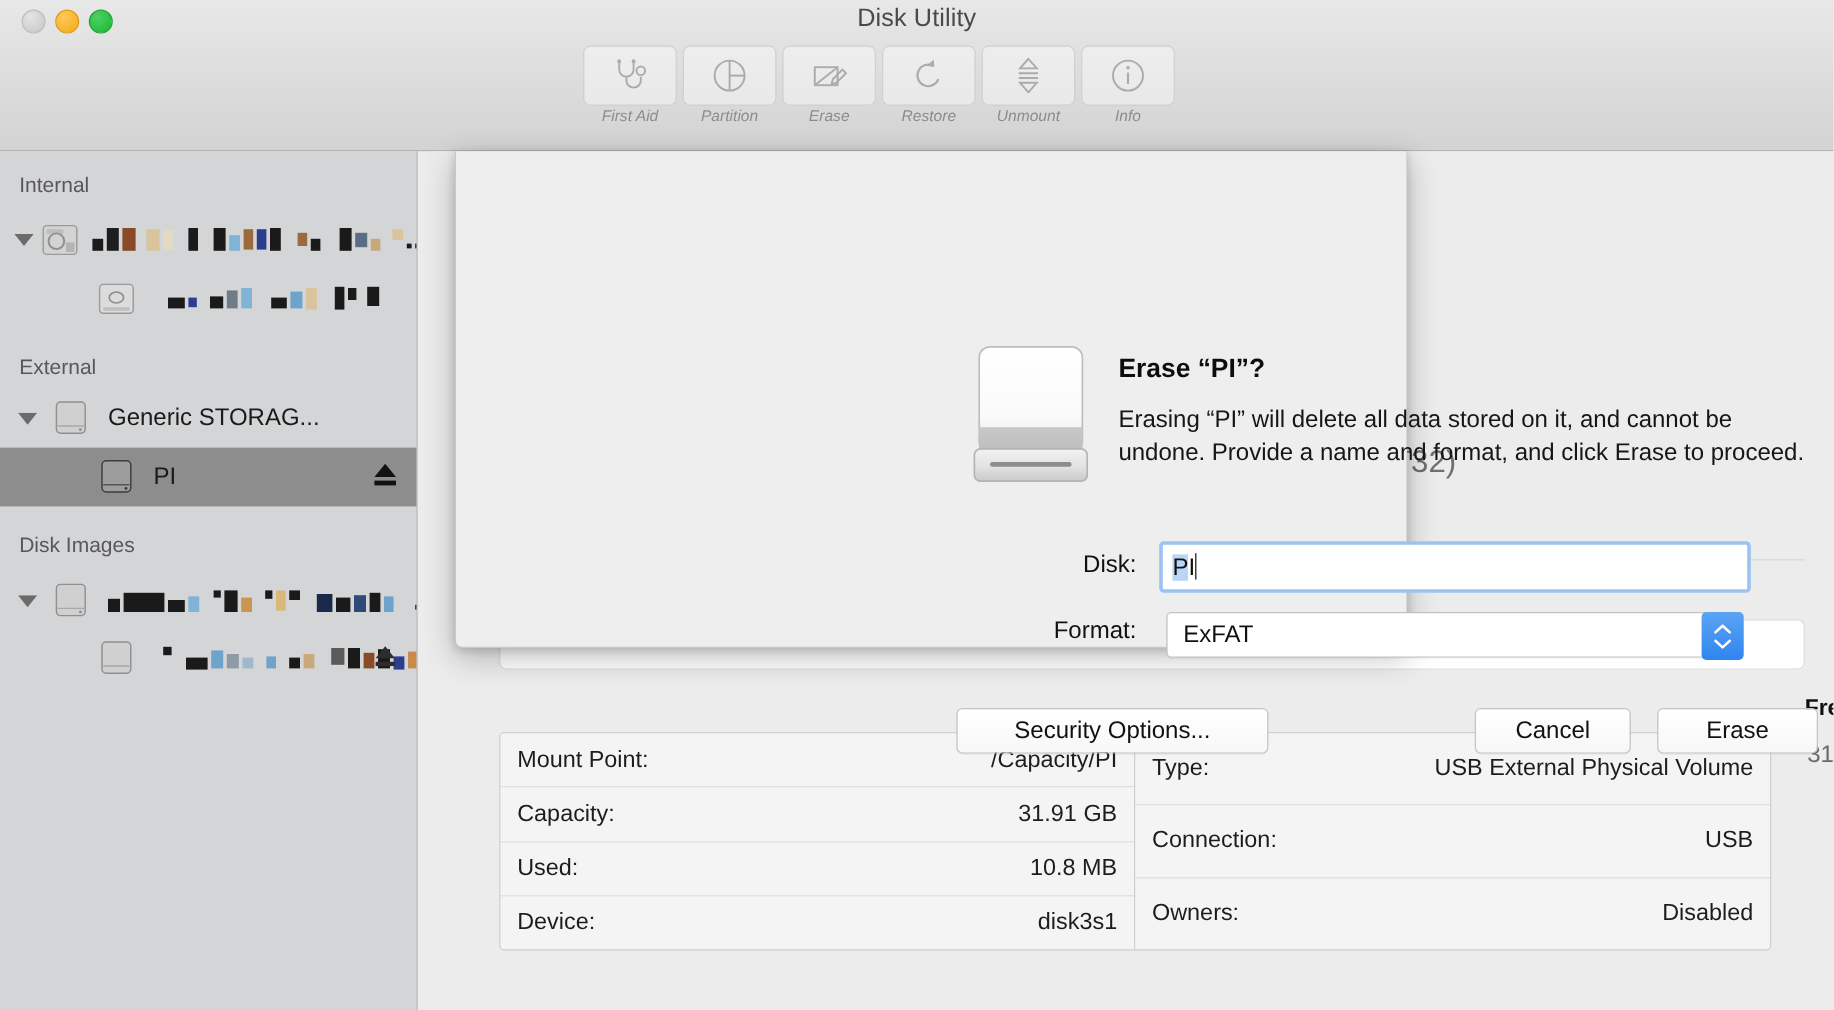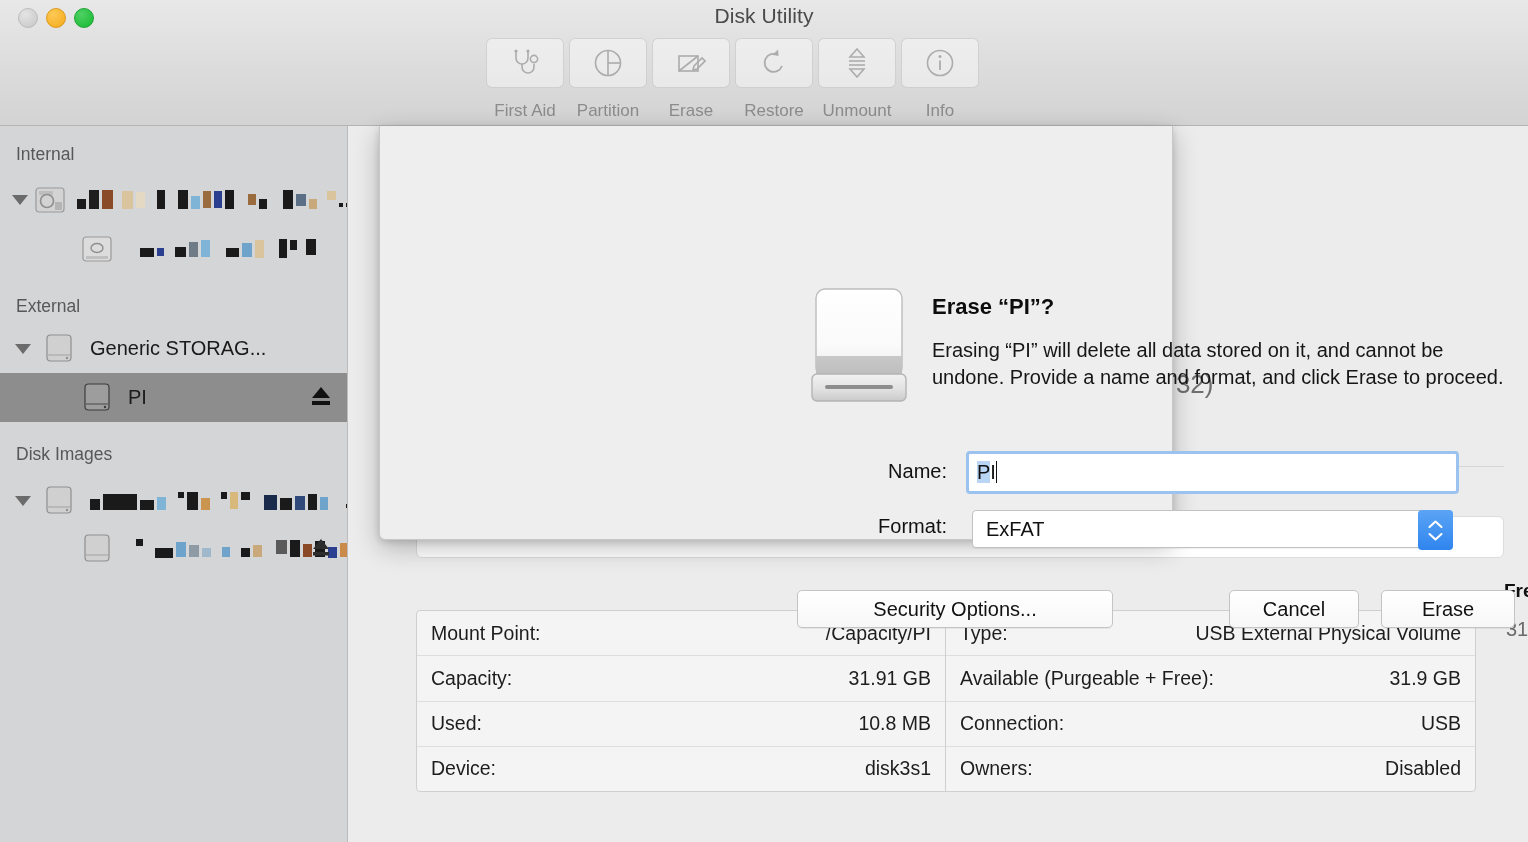--- a/index.html
+++ b/index.html
@@ -54,22 +54,22 @@
   }
   .tool-icon-box {
     width: 78px; height: 50px;
     border-radius: 6px;
     background: rgba(255,255,255,0.42);
     border: 1px solid rgba(185,185,185,0.55);
     display: flex; align-items: center; justify-content: center;
   }
   .tool-icon-box svg { display: block; opacity: .42; }
   .tool-label {
-    margin-top: 13px;
-    font-size: 17px; color: #8c8c8c; white-space: nowrap;
+    margin-top: 1px;
+    font-size: 13px; color: #8c8c8c; white-space: nowrap; font-style: italic;
   }
 
   
   .sidebar {
     position: absolute; left: 0; top: 126px;
     width: 348px; height: 716px;
     background: #d4d5d6;
     border-right: 1px solid #bcbcbc;
     overflow: hidden;
   }
@@ -228,21 +228,21 @@
     height: 38px;
     background: linear-gradient(to bottom, #ffffff, #f7f7f7);
     border: 1px solid #c4c4c4;
     border-radius: 5px;
     font-size: 20px; color: #111;
     font-family: "Liberation Sans", sans-serif;
     cursor: default;
     box-shadow: 0 1px 0 rgba(0,0,0,0.06);
     display: flex; align-items: center; justify-content: center;
   }
-  .btn-security { position: absolute; left: 38px; top: 338px; width: 316px; }
+  .btn-security { position: absolute; left: 38px; top: 338px; width: 260px; }
   .btn-cancel   { position: absolute; left: 470px; top: 338px; width: 130px; }
   .btn-erase    { position: absolute; left: 622px; top: 338px; width: 134px; }
 
   .label-name   { position: absolute; left: 80px; top: 208px; }
   .label-format { position: absolute; left: 80px; top: 263px; }
 </style>
 </head>
 <body>
 
 <div id="app">
@@ -543,24 +543,20 @@
           <span class="info-key">Device:</span>
           <span class="info-val">disk3s1</span>
         </div>
       </div>
       <div class="info-col">
         <div class="info-row">
           <span class="info-key">Type:</span>
           <span class="info-val">USB External Physical Volume</span>
         </div>
         <div class="info-row">
-          <span class="info-key">Available (Purgeable + Free):</span>
-          <span class="info-val">31.9 GB</span>
-        </div>
-        <div class="info-row">
           <span class="info-key">Connection:</span>
           <span class="info-val">USB</span>
         </div>
         <div class="info-row">
           <span class="info-key">Owners:</span>
           <span class="info-val">Disabled</span>
         </div>
       </div>
     </div>
   </div>
@@ -589,21 +585,21 @@
           <rect x="7" y="3" width="86" height="88" rx="9" fill="url(#drvTop)" stroke="#bdbdbd" stroke-width="1.4"></rect>
           <rect x="7" y="70" width="86" height="21" fill="url(#drvBand)"></rect>
           <rect x="3" y="88" width="94" height="27" rx="5" fill="url(#drvBase)" stroke="#b4b4b4" stroke-width="1.4"></rect>
           <rect x="16" y="99" width="68" height="4" rx="2" fill="#8d8d8d"></rect>
         </svg>
       </span>
 
       <div class="sheet-title">Erase “PI”?</div>
       <div class="sheet-body">Erasing “PI” will delete all data stored on it, and cannot be undone. Provide a name and format, and click Erase to proceed.</div>
 
-      <div class="field-label label-name">Name:</div>
+      <div class="field-label label-name">Disk:</div>
       <div class="name-wrap">
         <span class="name-text"><span class="name-sel">P</span><span>I</span><span class="caret"></span></span>
       </div>
 
       <div class="field-label label-format">Format:</div>
       <div class="format-wrap">
         <span class="format-text">ExFAT</span>
         <span class="stepper">
           <svg width="15" height="9" viewBox="0 0 15 9">
               <path d="M1.5 7L7.5 1.5L13.5 7" fill="none" stroke="#fff" stroke-width="2.1" stroke-linecap="round" stroke-linejoin="round"></path>

